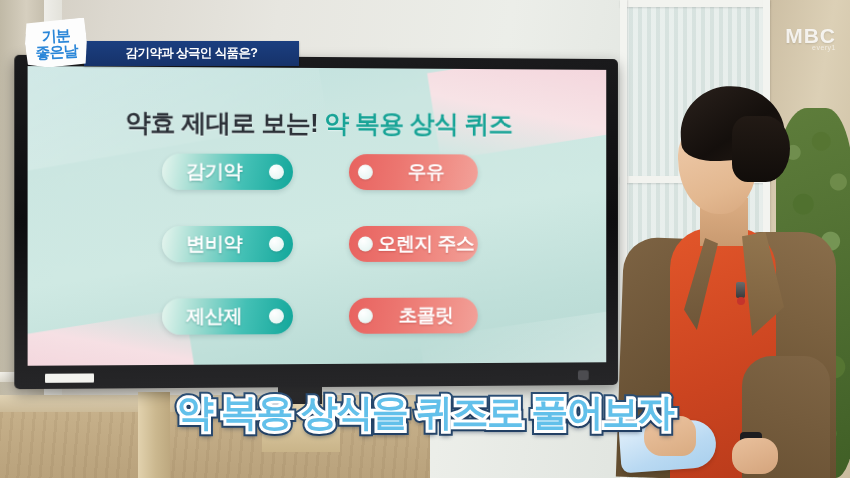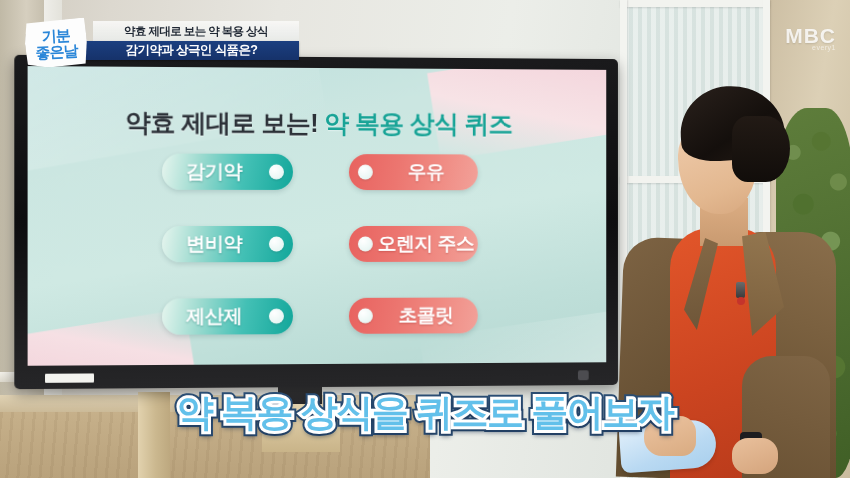--- a/index.html
+++ b/index.html
@@ -184,21 +184,21 @@
   
   .banner{ position:absolute; left:84px; top:21px; width:215px; height:39px; }
   .banner-l1{
     position:absolute; left:9px; top:0; width:206px; height:20px;
     background:linear-gradient(180deg,rgba(248,248,246,.93),rgba(232,234,232,.9));
     display:flex; align-items:center; justify-content:center;
     font-size:11.5px; font-weight:bold; color:#1f2733; letter-spacing:-.6px;
     white-space:nowrap;
   }
   .banner-l2{
-    position:absolute; left:0; top:20px; width:215px; height:19px;
+    position:absolute; left:0; top:20px; width:215px; height:25px;
     background:linear-gradient(180deg,#1b3f80,#16326a);
     display:flex; align-items:center; justify-content:center;
     font-size:12.5px; font-weight:bold; color:#ffffff; letter-spacing:-.6px;
     white-space:nowrap;
     box-shadow:0 1px 2px rgba(0,0,0,.3);
   }
 
   
   .logo{
     position:absolute; left:25px; top:19px; width:62px; height:48px;
@@ -429,21 +429,20 @@
     <div class="h-hair-b"></div>
     <div class="h-arm"></div>
     <div class="h-cards"></div>
     <div class="h-hand"></div>
     <div class="h-watch"></div>
     <div class="h-hand2"></div>
 
   </div>
 
   <div class="banner">
-    <div class="banner-l1">약효 제대로 보는 약 복용 상식</div>
     <div class="banner-l2">감기약과 상극인 식품은?</div>
   </div>
 
   <div class="logo">
     <div class="logo-l1">기분</div>
     <div class="logo-l2">좋은날</div>
   </div>
 
   <div class="mbc">MBC</div>
   <div class="mbc-sub">every1</div>

